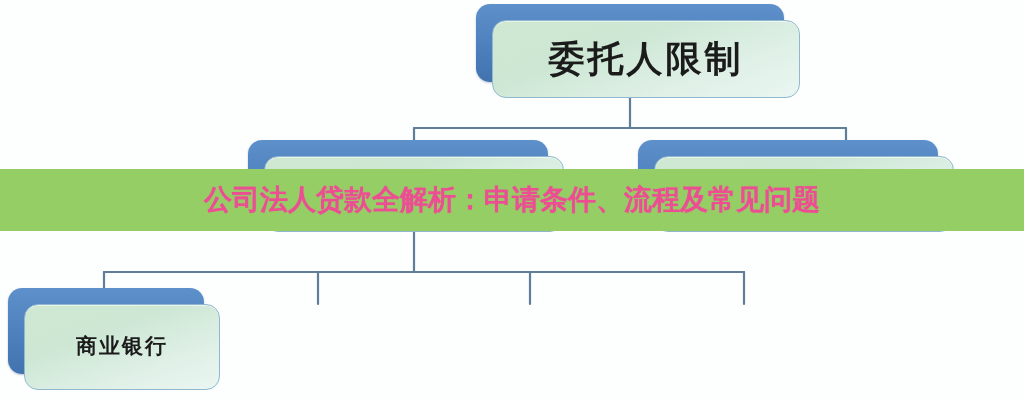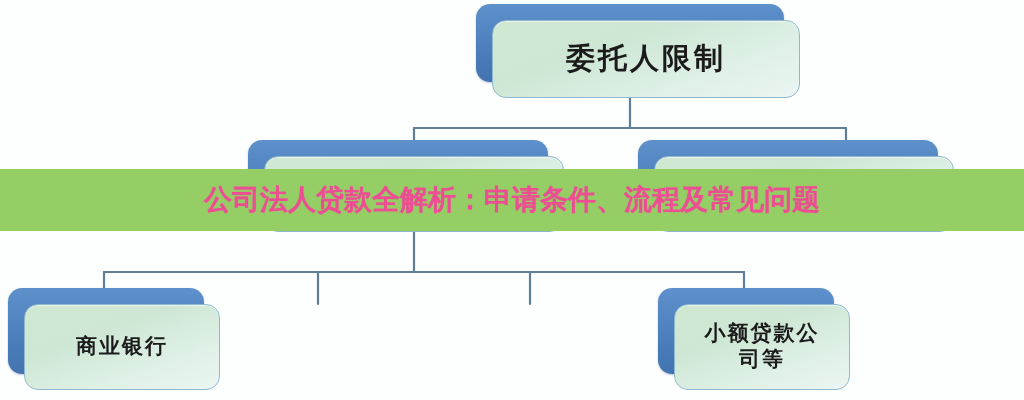--- a/index.html
+++ b/index.html
@@ -70,21 +70,21 @@
     font-weight: 700;
     text-align: center;
     line-height: 1.22;
     letter-spacing: 1px;
     padding: 0 8px;
     white-space: pre-line;
   }
 
   
   #node-root          { left: 476px; top: 4px;   width: 308px; height: 78px; }
-  #node-root .label   { font-size: 29px; letter-spacing: 3px; }
+  #node-root .label   { font-size: 36px; letter-spacing: 3px; }
 
   #node-lvl2-left     { left: 248px; top: 140px; width: 300px; height: 76px; }
   #node-lvl2-left .label  { font-size: 22px; color: #6f6f6f; letter-spacing: 1px;}
 
   #node-lvl2-right    { left: 638px; top: 140px; width: 300px; height: 76px; }
   #node-lvl2-right .label { font-size: 22px; color: #6f6f6f; letter-spacing: 1px;}
 
   #node-leaf-0 { left: 8px;   top: 288px; width: 196px; height: 86px; }
   #node-leaf-1 { left: 226px; top: 288px; width: 196px; height: 86px; }
   #node-leaf-2 { left: 444px; top: 288px; width: 176px; height: 86px; }
@@ -160,25 +160,18 @@
 
   <div class="node leaf" id="node-leaf-0">
     <div class="shadow"></div>
     <div class="face">
       <span class="label">商业银行</span>
     </div>
   </div>
 
 
 
-  <div class="node leaf" id="node-leaf-3">
-    <div class="shadow"></div>
-    <div class="face">
-      <span class="label">小额贷款公
-司等</span>
-    </div>
-  </div>
 
   <div id="banner">
     <span class="banner-text">公司法人贷款全解析：申请条件、流程及常见问题</span>
   </div>
 
 </div>
 
 </body></html>

